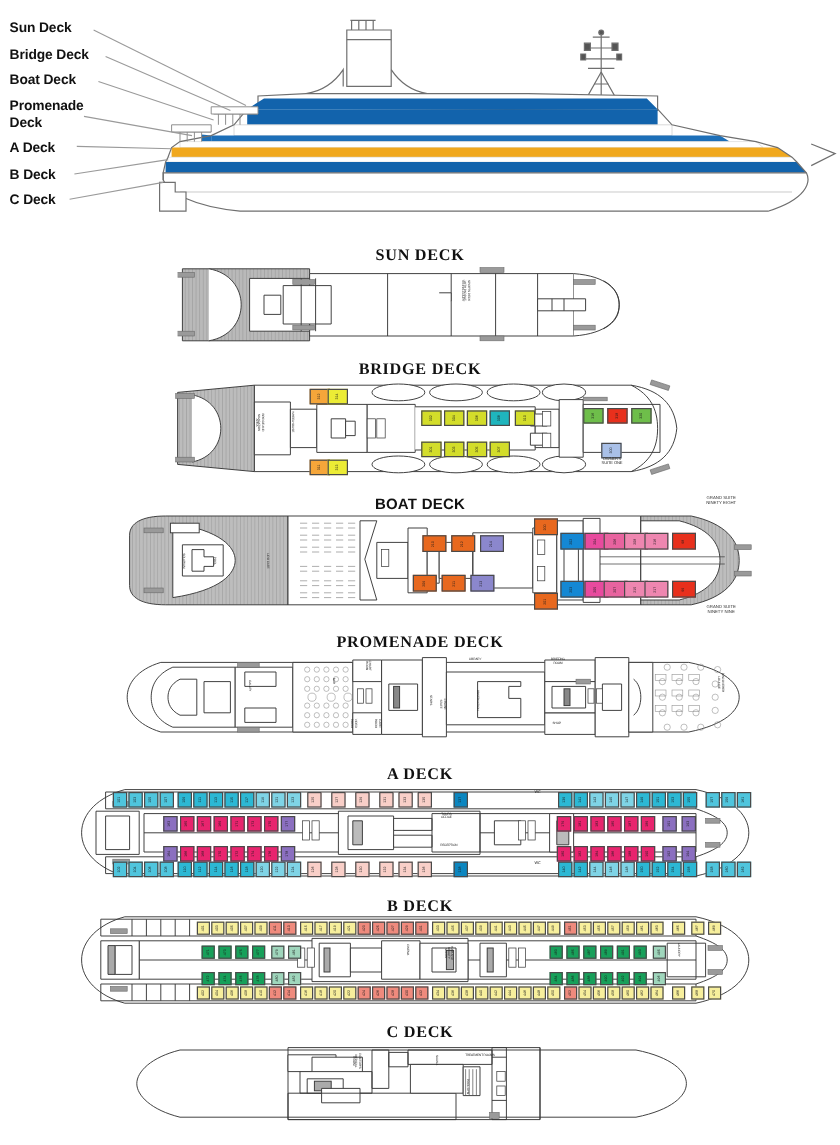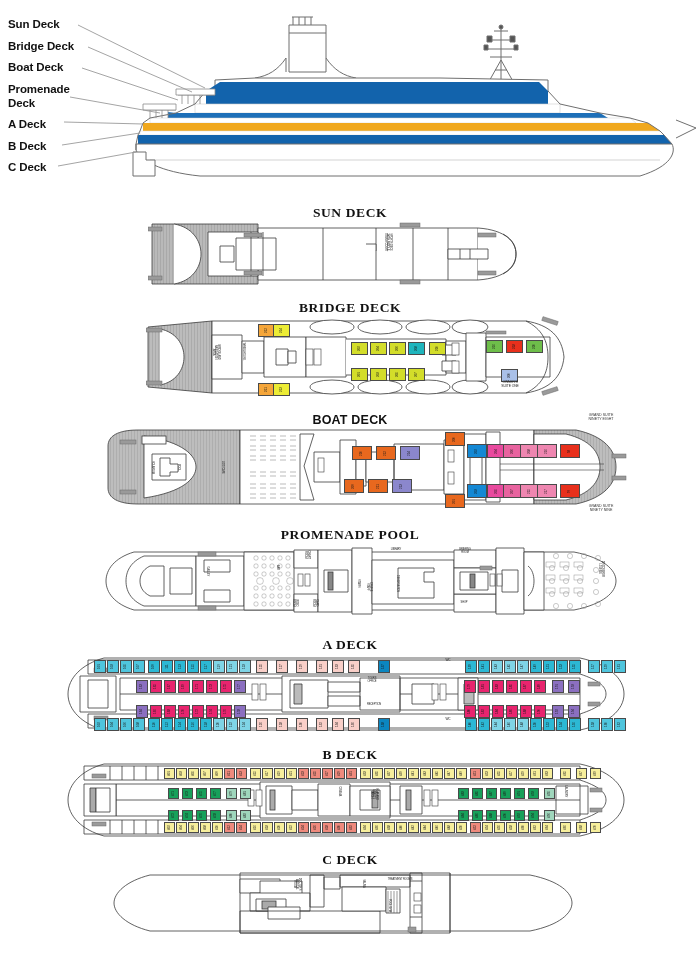--- a/index.html
+++ b/index.html
@@ -404,21 +404,21 @@
   <div class="extcap" style="position:absolute;left:566px;top:413px;width:70px;">GRAND SUITE
 NINETY EIGHT</div>
   <div class="extcap" style="position:absolute;left:566px;top:504px;width:70px;">GRAND SUITE
 NINETY NINE</div>
   <div class="cap v" style="position:absolute;left:138px;top:466px;transform:rotate(90deg);width:28px;">SOLARIUM</div>
   <div class="cap v" style="position:absolute;left:168px;top:466px;transform:rotate(90deg);width:20px;">POOL</div>
   <div class="cap v" style="position:absolute;left:208px;top:466px;transform:rotate(90deg);width:28px;">LIDO CAFE</div>
 </div>
 
 <div class="deck-block" style="top:0;">
-  <div class="deck-title" style="top:527px;">PROMENADE POOL</div>
+  <div class="deck-title" style="top:527px;">PROMENADE DECK</div>
   <div class="plan" id="plan-prom" style="left:104px;top:542px;">
     <svg width="525" height="78" viewBox="0 0 525 78">
       <g stroke="#3a3a3a" stroke-width=".8" fill="#ffffff">
         <path d="M30 10 C10 16 2 28 2 39 C2 50 10 62 30 68 L470 68 C500 62 512 50 512 39 C512 28 500 16 470 10 Z"></path>
         <path d="M40 14 C26 20 22 30 22 39 C22 48 26 58 40 64 L92 64 L92 14 Z"></path>
         <path d="M46 24 C38 28 36 34 36 39 C36 44 38 50 46 54 L60 54 L60 24 Z"></path>
         <path d="M66 26 L88 26 L88 52 L66 52 Z"></path>
         <path d="M92 14 L140 14 L140 64 L92 64 Z"></path>
         <path d="M100 18 L126 18 L126 30 L100 30 Z"></path>
         <path d="M100 48 L126 48 L126 60 L100 60 Z"></path>

